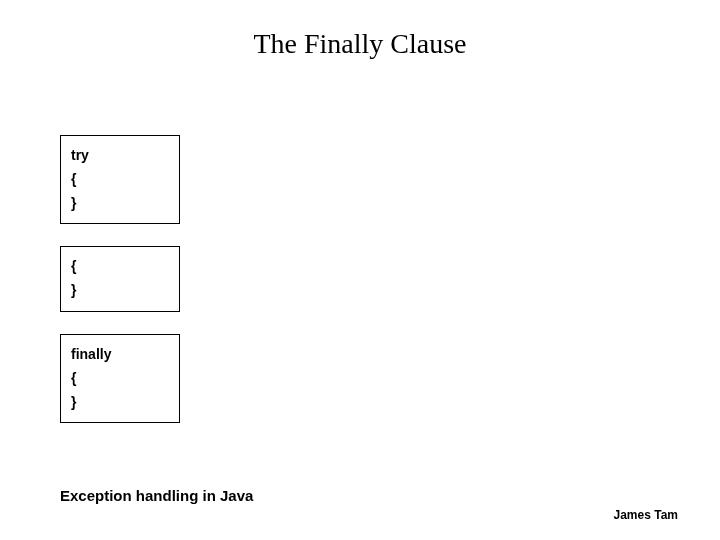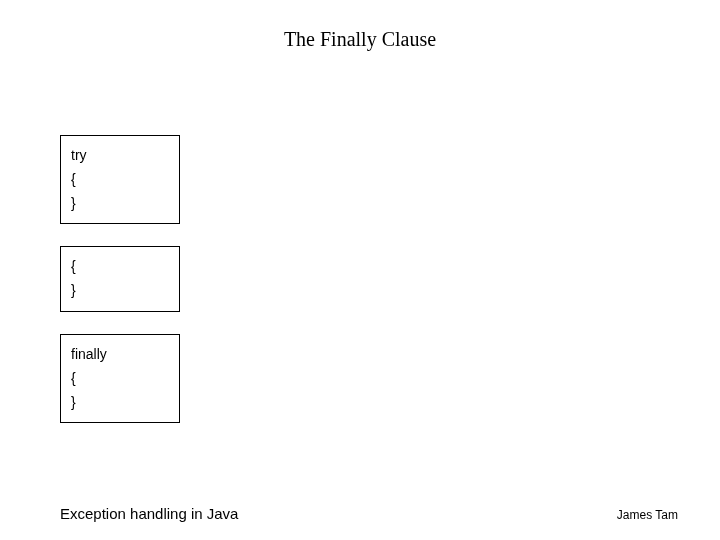--- a/index.html
+++ b/index.html
@@ -1,29 +1,30 @@
 <!DOCTYPE html>
 <html><head>
   <meta charset="utf-8">
   <style>
     * {
       margin: 0;
       padding: 0;
       box-sizing: border-box;
+      font-weight: bold;
     }
     body {
       width: 720px;
       height: 540px;
       background: #ffffff;
       font-family: "Times New Roman", Times, serif;
       position: relative;
     }
     .title {
       text-align: center;
-      font-size: 20px;
+      font-size: 28px;
       font-weight: normal;
       padding-top: 28px;
       padding-bottom: 10px;
     }
     .blocks-container {
       position: absolute;
       left: 60px;
       top: 135px;
     }
     .code-block {
@@ -37,21 +38,21 @@
     }
     .code-block .kw {
       display: block;
     }
     .code-block .brace {
       display: block;
     }
     .footer-left {
       position: absolute;
       left: 60px;
-      bottom: 18px;
+      bottom: 36px;
       font-family: Arial, Helvetica, sans-serif;
       font-size: 15px;
     }
     .footer-right {
       position: absolute;
       right: 42px;
       bottom: 18px;
       font-family: Arial, Helvetica, sans-serif;
       font-size: 12px;
     }

